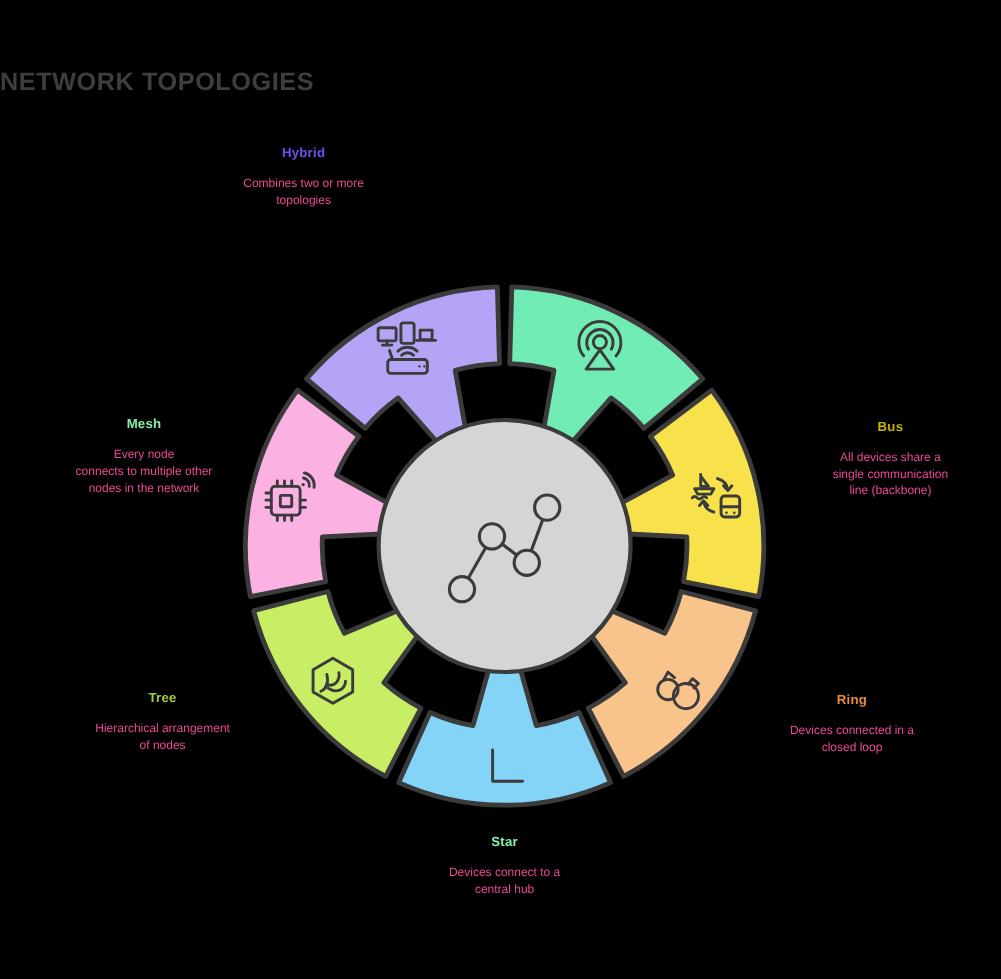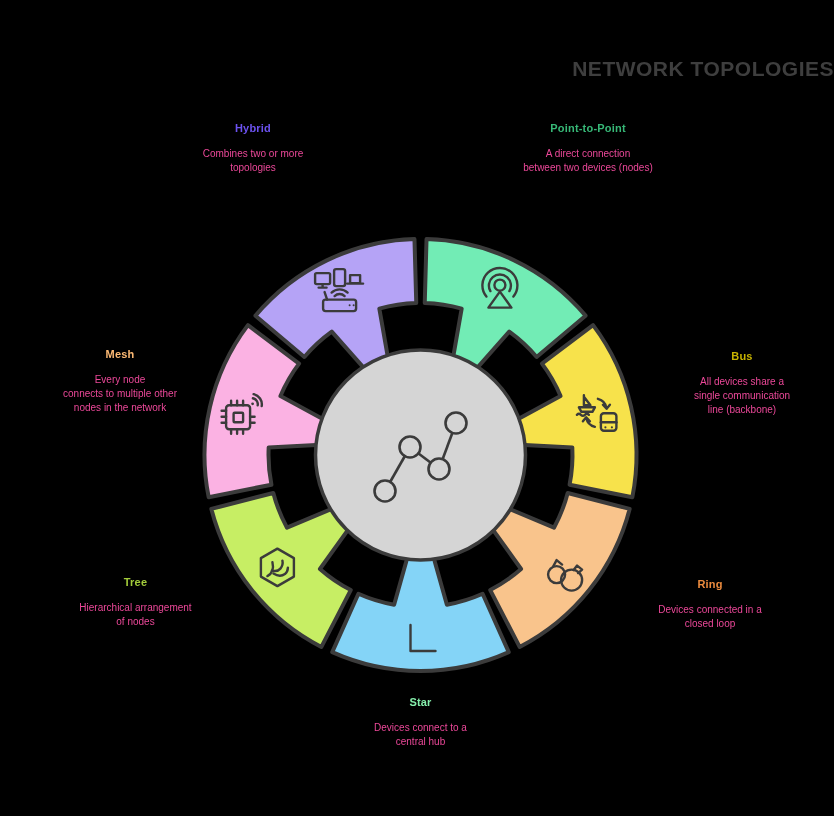--- a/index.html
+++ b/index.html
@@ -3,21 +3,21 @@
 <meta charset="utf-8">
 <style>
   html,body{margin:0;padding:0;}
   body{
     width:834px;height:816px;position:relative;overflow:hidden;
     background:#000;
     font-family:"Liberation Sans", sans-serif;
   }
   .title{
     position:absolute;left:0;right:0;top:57px;margin:0;
-    text-align:right;font-size:21px;font-weight:bold;
+    text-align:left;font-size:21px;font-weight:bold;
     letter-spacing:.5px;color:#3e3e3e;
   }
   .callout{position:absolute;text-align:center;}
   .callout-label{font-size:11px;font-weight:bold;letter-spacing:.2px;}
   .callout-desc{
     margin-top:13px;font-size:10px;line-height:1.4;
     color:#ec4899;white-space:pre-line;
   }
   #callout-hybrid{left:148px;top:122px;width:210px;}
   #callout-p2p   {left:476px;top:122px;width:224px;}
@@ -108,23 +108,20 @@
       </g>
     </svg>
 
   <div class="callout" id="callout-hybrid">
     <div class="callout-label" style="color: rgb(108, 82, 240);">Hybrid</div>
     <div class="callout-desc">Combines two or more
 topologies</div>
   </div>
 
   <div class="callout" id="callout-p2p">
-    <div class="callout-label" style="color: rgb(55, 184, 119);">Point-to-Point</div>
-    <div class="callout-desc">A direct connection
-between two devices (nodes)</div>
   </div>
 
   <div class="callout" id="callout-bus">
     <div class="callout-label" style="color: rgb(199, 179, 0);">Bus</div>
     <div class="callout-desc">All devices share a
 single communication
 line (backbone)</div>
   </div>
 
   <div class="callout" id="callout-ring">
@@ -139,18 +136,18 @@
 central hub</div>
   </div>
 
   <div class="callout" id="callout-tree">
     <div class="callout-label" style="color: rgb(162, 203, 58); text-align: center;">Tree</div>
     <div class="callout-desc">Hierarchical arrangement
 of nodes</div>
   </div>
 
   <div class="callout" id="callout-mesh">
-    <div class="callout-label" style="color: #fdba74;">Mesh</div>
+    <div class="callout-label" style="color: #86efac;">Mesh</div>
     <div class="callout-desc">Every node
 connects to multiple other
 nodes in the network</div>
   </div>
 </div>
 
 </body></html>

